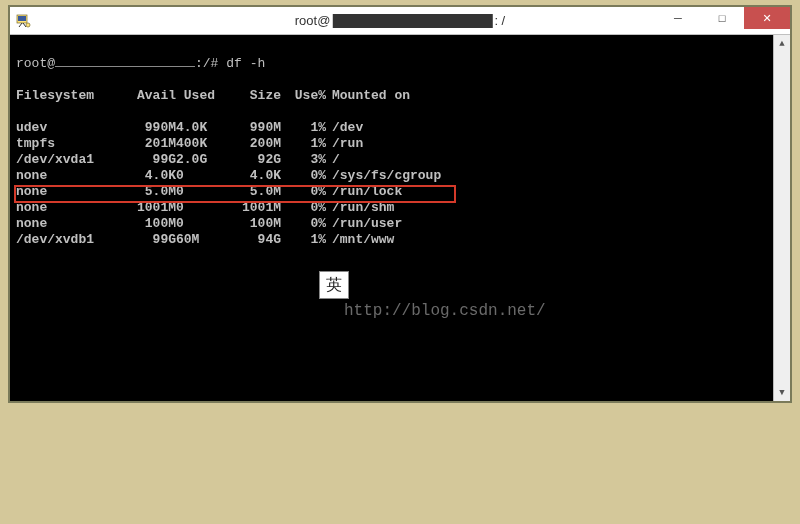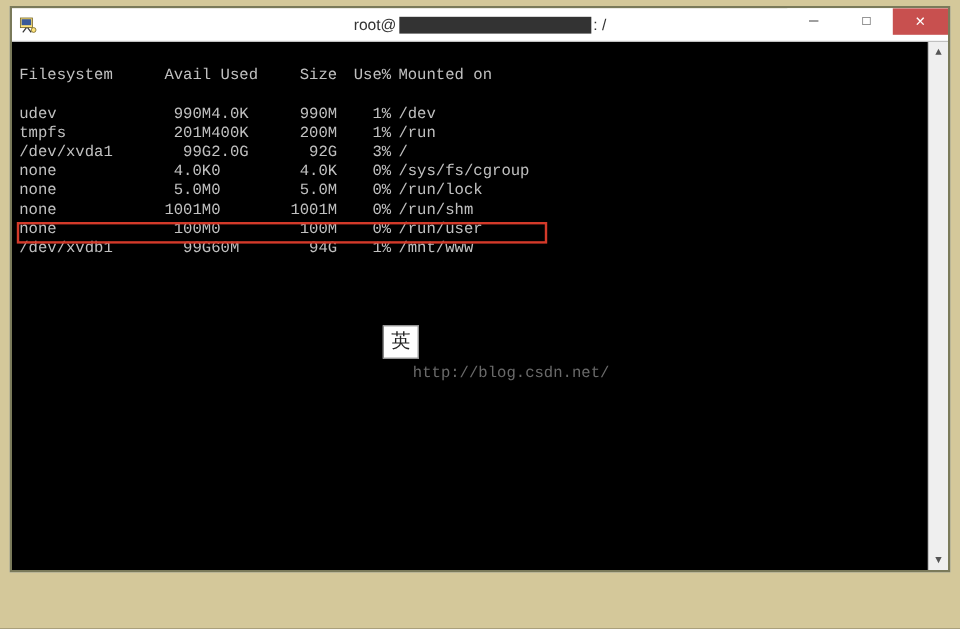--- a/index.html
+++ b/index.html
@@ -9,21 +9,21 @@
       font-family: "Consolas", "Courier New", monospace;
       background: #d4c89a;
       overflow: hidden;
       position: relative;
     }
     .outer-frame {
       position: absolute;
       top: 5px;
       left: 8px;
       width: 784px;
-      height: 472px;
+      height: 398px;
       border: 2px solid #7a7a5a;
       background: #fff;
     }
     .window {
       position: absolute;
       top: 0;
       left: 0;
       width: 100%;
       height: 100%;
       display: flex;
@@ -159,25 +159,25 @@
       justify-content: center;
       font-family: "SimSun", serif;
       font-size: 16px;
       color: #222;
     }
     .watermark {
       position: absolute;
       left: 334px;
       top: 268px;
       color: #6a6a6a;
-      font-size: 13px;
+      font-size: 16px;
       font-family: "Courier New", monospace;
     }
     .row { display: block; }
-    .col { display: inline-block; }
+    .col { display: inline-block; font-weight: bold; }
     .c-fs { width: 110px; }
     .c-size { width: 50px; text-align: right; }
     .c-used { width: 50px; text-align: left; }
     .c-avail { width: 55px; text-align: right; }
     .c-use { width: 45px; text-align: right; }
     .c-mnt { padding-left: 6px; }
   </style>
 </head>
 <body>
 
@@ -207,20 +207,21 @@
             <span>□</span>
           </div>
         <div class="win-btn close">
             <span>✕</span>
           </div>
       </div>
     </div>
 
     <div class="terminal-wrap">
       <div class="terminal">
+<span class="row prompt-line"><span>root@</span><span class="hidden-host"></span><span>:/#</span> <span>df -h</span></span>
 <span class="row"><span class="col c-fs">Filesystem</span><span class="col c-size">Avail</span><span class="col c-used"> <span>Used</span></span><span class="col c-avail"> <span>Size</span></span><span class="col c-use"> <span>Use%</span></span><span class="col c-mnt">Mounted on</span></span>
 <div id="df-rows"><span class="row"><span class="col c-fs">udev</span><span class="col c-size">990M</span><span class="col c-used">4.0K</span><span class="col c-avail">990M</span><span class="col c-use">1%</span><span class="col c-mnt">/dev</span></span><span class="row"><span class="col c-fs">tmpfs</span><span class="col c-size">201M</span><span class="col c-used">400K</span><span class="col c-avail">200M</span><span class="col c-use">1%</span><span class="col c-mnt">/run</span></span><span class="row"><span class="col c-fs">/dev/xvda1</span><span class="col c-size">99G</span><span class="col c-used">2.0G</span><span class="col c-avail">92G</span><span class="col c-use">3%</span><span class="col c-mnt">/</span></span><span class="row"><span class="col c-fs">none</span><span class="col c-size">4.0K</span><span class="col c-used">0</span><span class="col c-avail">4.0K</span><span class="col c-use">0%</span><span class="col c-mnt">/sys/fs/cgroup</span></span><span class="row"><span class="col c-fs">none</span><span class="col c-size">5.0M</span><span class="col c-used">0</span><span class="col c-avail">5.0M</span><span class="col c-use">0%</span><span class="col c-mnt">/run/lock</span></span><span class="row"><span class="col c-fs">none</span><span class="col c-size">1001M</span><span class="col c-used">0</span><span class="col c-avail">1001M</span><span class="col c-use">0%</span><span class="col c-mnt">/run/shm</span></span><span class="row"><span class="col c-fs">none</span><span class="col c-size">100M</span><span class="col c-used">0</span><span class="col c-avail">100M</span><span class="col c-use">0%</span><span class="col c-mnt">/run/user</span></span><span class="row"><span class="col c-fs">/dev/xvdb1</span><span class="col c-size">99G</span><span class="col c-used">60M</span><span class="col c-avail">94G</span><span class="col c-use">1%</span><span class="col c-mnt">/mnt/www</span></span></div>
 
         <div class="highlight-box"></div>
         <div class="ime-badge"><span>英</span></div>
         <div class="watermark">http://blog.csdn.net/</div>
       </div>
 
       <div class="scrollbar">
         <div class="scroll-arrow">

